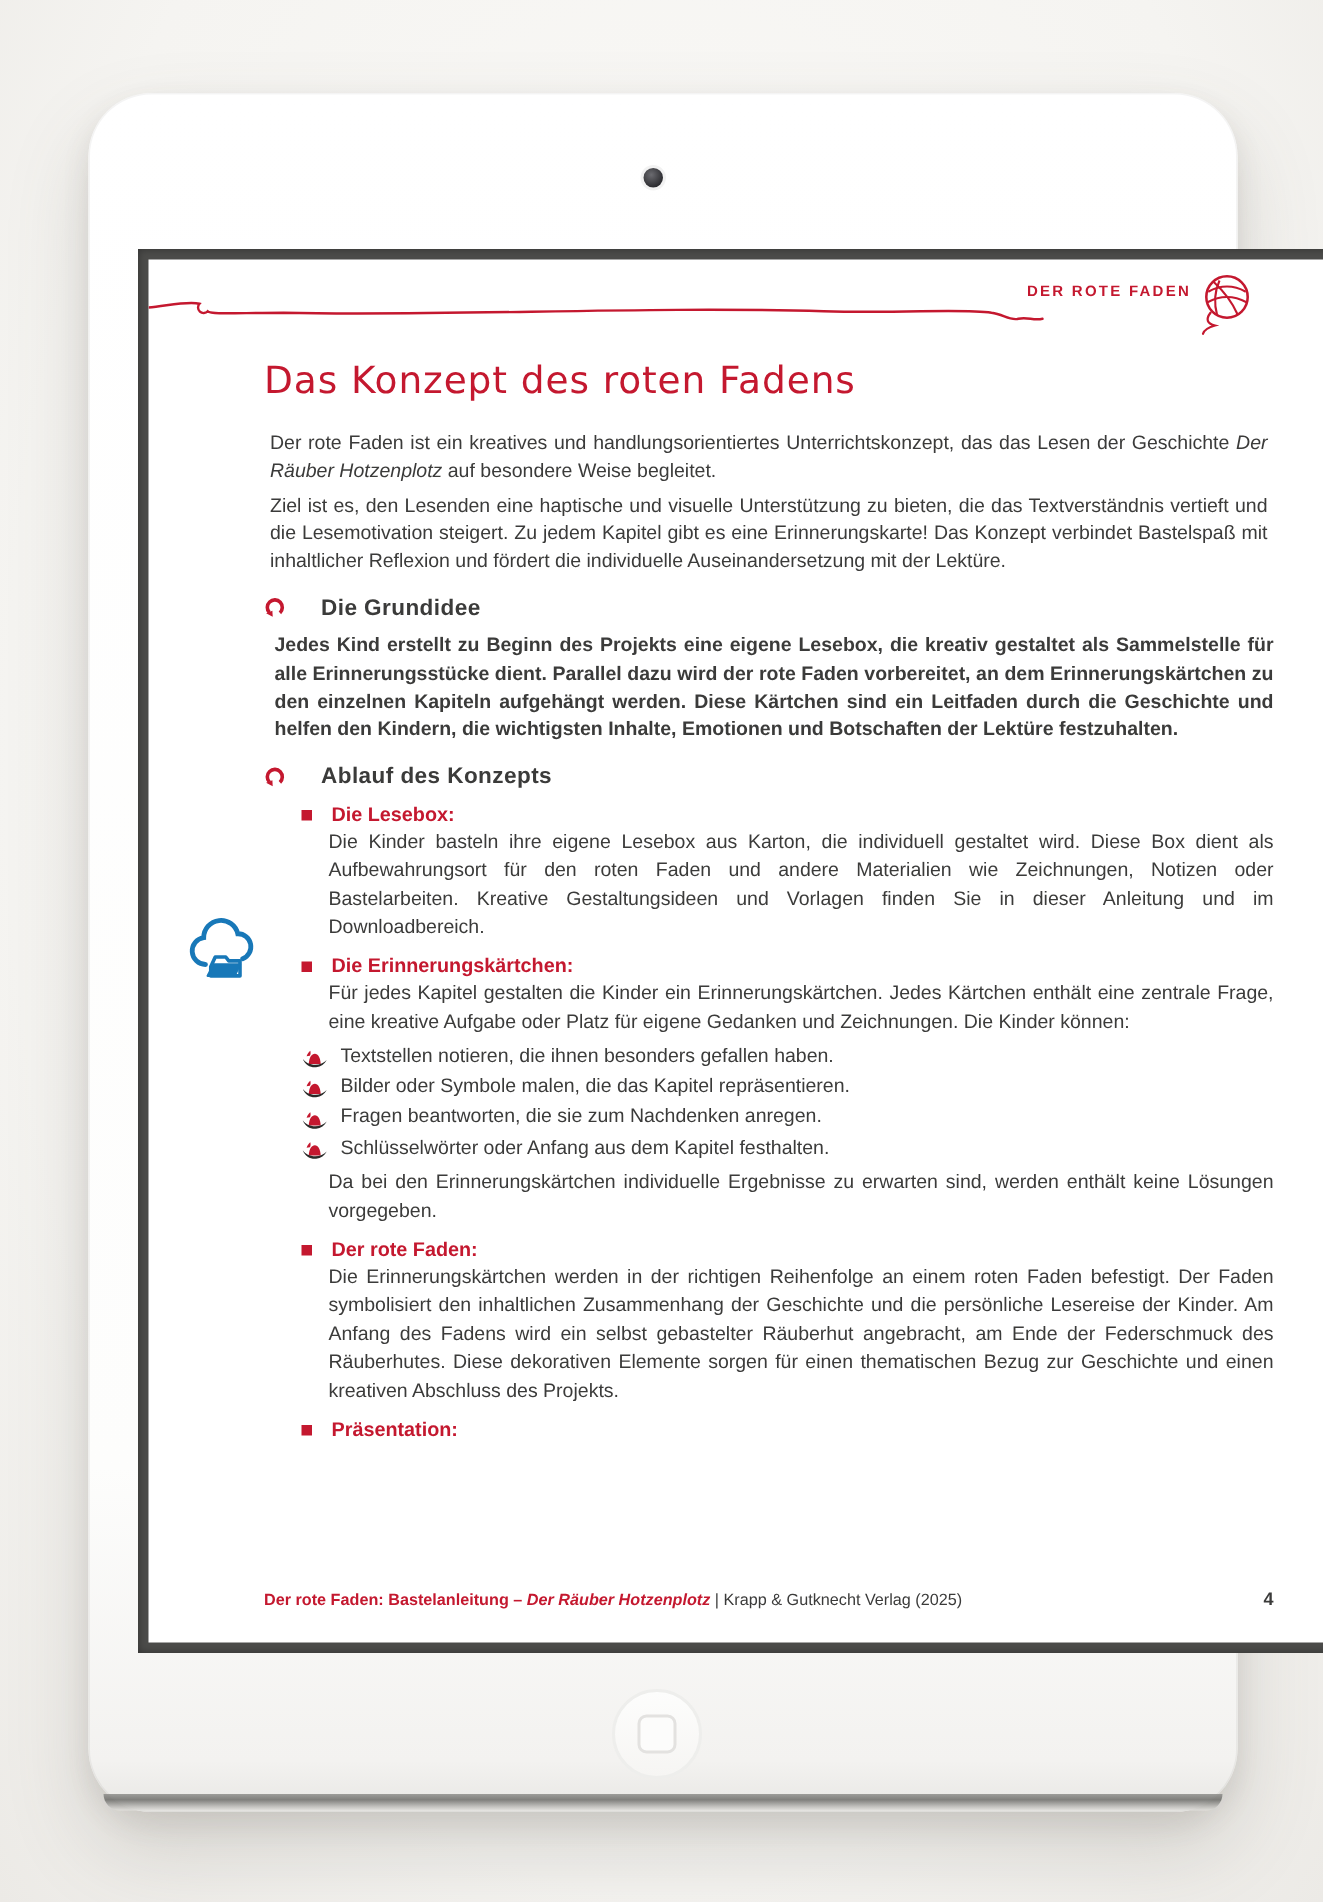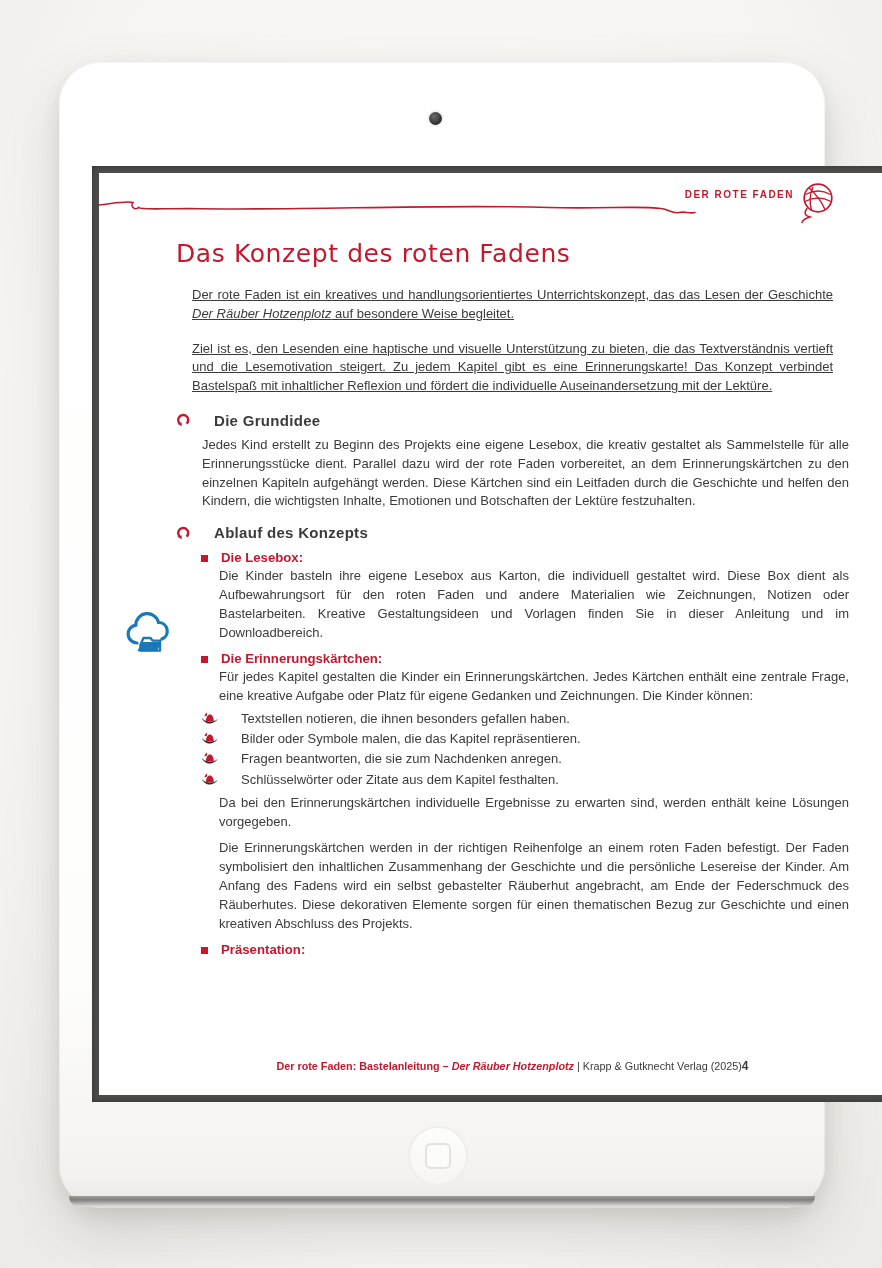--- a/index.html
+++ b/index.html
@@ -56,44 +56,44 @@
     color:var(--red);font-size:10px;font-weight:bold;letter-spacing:1.5px;white-space:nowrap;
   }
   .yarn-svg{position:absolute;top:7px;right:48px;width:36px;height:44px;}
   
   .content{position:absolute;left:77px;right:35px;top:66px;}
   .doc-title{
     font-family:"DejaVu Sans",sans-serif;
     font-size:25px;color:var(--red);letter-spacing:.6px;margin:0 0 18px 0;font-weight:400;
   }
   .body-text{font-size:13px;line-height:18.8px;text-align:justify;}
-  .intro p{margin:16px;text-decoration:underline;}
+  .intro p{margin:4px;}
   .book{font-style:italic;}
   .section-head{
     display:flex;align-items:center;gap:24px;
     font-size:15px;font-weight:bold;color:var(--ink);letter-spacing:.3px;
     margin:13px 0 7px 0;
   }
   .arrow-icon{width:14px;height:14px;flex:none;}
-  .section-body{margin-left:26px;}
+  .section-body{margin-left:7px;font-weight:bold;}
   .bullet-block{margin-left:25px;margin-top:8px;}
   .bullet-head{
     display:flex;align-items:center;gap:13px;
     color:var(--red);font-weight:bold;font-size:13.2px;line-height:18px;
   }
   .bullet-square{width:7px;height:7px;background:var(--red);flex:none;}
   .bullet-body{margin-left:18px;}
   .hat-list{margin:3px 0 4px 0;}
-  .hat-item{display:flex;align-items:center;gap:22px;line-height:20.2px;text-align:left;}
+  .hat-item{display:flex;align-items:flex-end;gap:8px;line-height:20.2px;text-align:left;}
   .hat-svg{width:18px;height:14px;flex:none;}
   .note{margin-top:2px;}
   
   .page-footer{
     position:absolute;left:77px;right:35px;bottom:22px;
-    font-size:10.8px;display:flex;justify-content:center;align-items:baseline;
+    font-size:10.8px;display:flex;justify-content:space-between;align-items:baseline;
   }
   .footer-red{color:var(--red);font-weight:bold;}
   .footer-red-italic{color:var(--red);font-weight:bold;font-style:italic;}
   .footer-plain{color:var(--ink);}
   .page-number{font-weight:bold;font-size:12px;color:var(--ink);}
   
   .cloud-icon{position:absolute;left:26px;top:438px;width:48px;height:42px;}
 </style>
 </head>
 <body>
@@ -189,27 +189,31 @@
                   <path d="M0.8,5.8 C2.4,10.2 6.3,11.9 9.7,11.5 C13,11.1 15.4,9.4 16.8,6.6 C14.9,8.7 12.2,9.8 9.1,9.8 C5.6,9.8 2.5,8.3 0.8,5.8 Z" fill="#2a2a28"></path>
                 </svg>
                 <span>Fragen beantworten, die sie zum Nachdenken anregen.</span>
               </div>
               <div class="hat-item">
                 <svg class="hat-svg" viewBox="0 0 18 14">
                   <path d="M3.4,4.2 C4,2.2 5.2,1 5.9,0.5 C6.2,1.8 6.1,3 5.6,3.9 Z" fill="#c4182f"></path>
                   <path d="M4.8,9.4 C5.1,4.8 6.8,2.5 8.9,2.5 C11,2.5 12.6,5 12.8,9.4 Z" fill="#c4182f"></path>
                   <path d="M0.8,5.8 C2.4,10.2 6.3,11.9 9.7,11.5 C13,11.1 15.4,9.4 16.8,6.6 C14.9,8.7 12.2,9.8 9.1,9.8 C5.6,9.8 2.5,8.3 0.8,5.8 Z" fill="#2a2a28"></path>
                 </svg>
-                <span>Schlüsselwörter oder Zitate aus dem Kapitel festhalten.</span>
+                <span>Schlüsselwörter oder Anfang aus dem Kapitel festhalten.</span>
               </div>
             </div>
             <div class="bullet-body note body-text">Da bei den Erinnerungskärtchen individuelle Ergebnisse zu erwarten sind, werden enthält keine Lösungen vorgegeben.</div>
           </div>
 
           <div class="bullet-block">
+            <div class="bullet-head">
+              <span class="bullet-square"></span>
+              <span>Der rote Faden:</span>
+            </div>
             <div class="bullet-body body-text">Die Erinnerungskärtchen werden in der richtigen Reihenfolge an einem roten Faden befestigt. Der Faden symbolisiert den inhaltlichen Zusammenhang der Geschichte und die persönliche Lesereise der Kinder. Am Anfang des Fadens wird ein selbst gebastelter Räuberhut angebracht, am Ende der Federschmuck des Räuberhutes. Diese dekorativen Elemente sorgen für einen thematischen Bezug zur Geschichte und einen kreativen Abschluss des Projekts.</div>
           </div>
 
           <div class="bullet-block">
             <div class="bullet-head">
               <span class="bullet-square"></span>
               <span>Präsentation:</span>
             </div>
           </div>
         </div>

